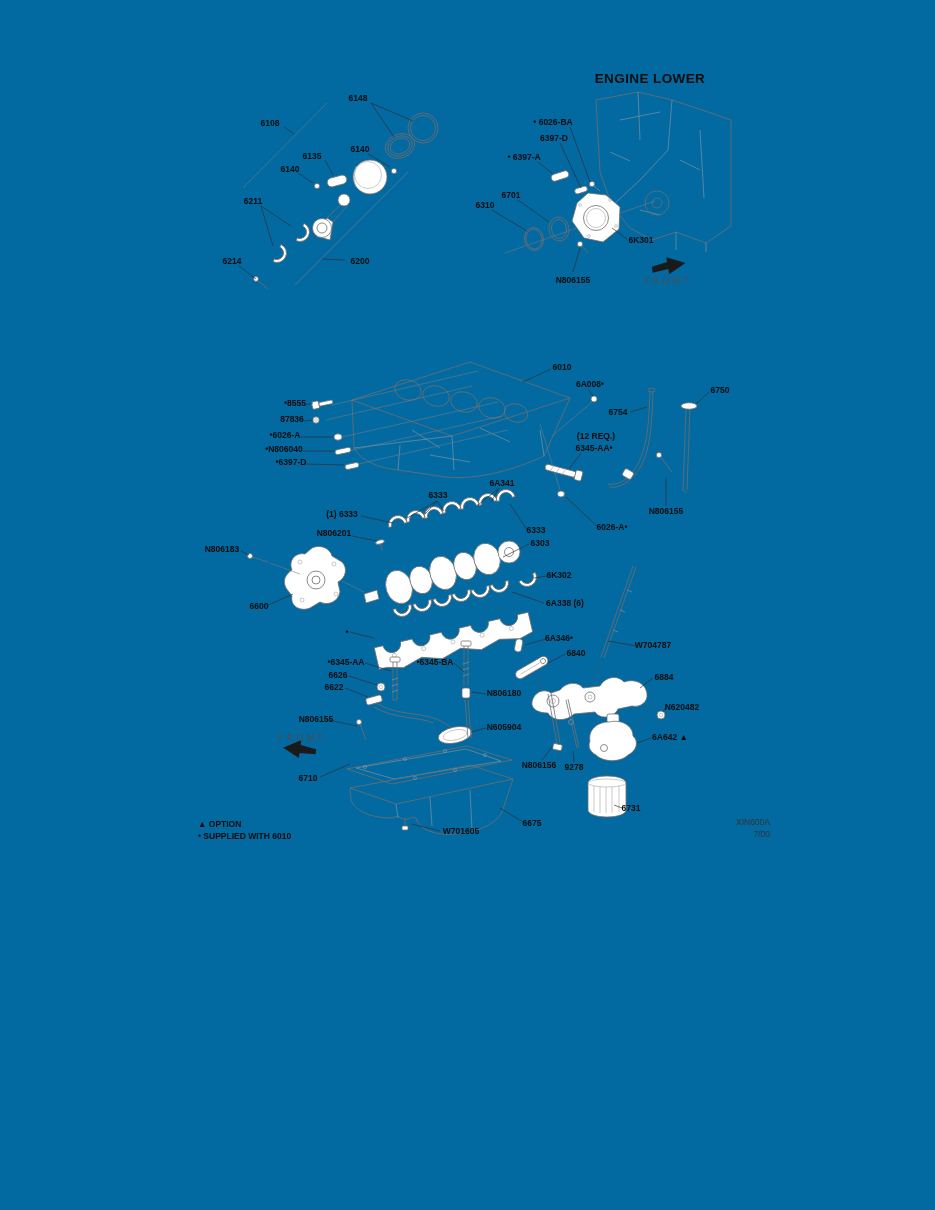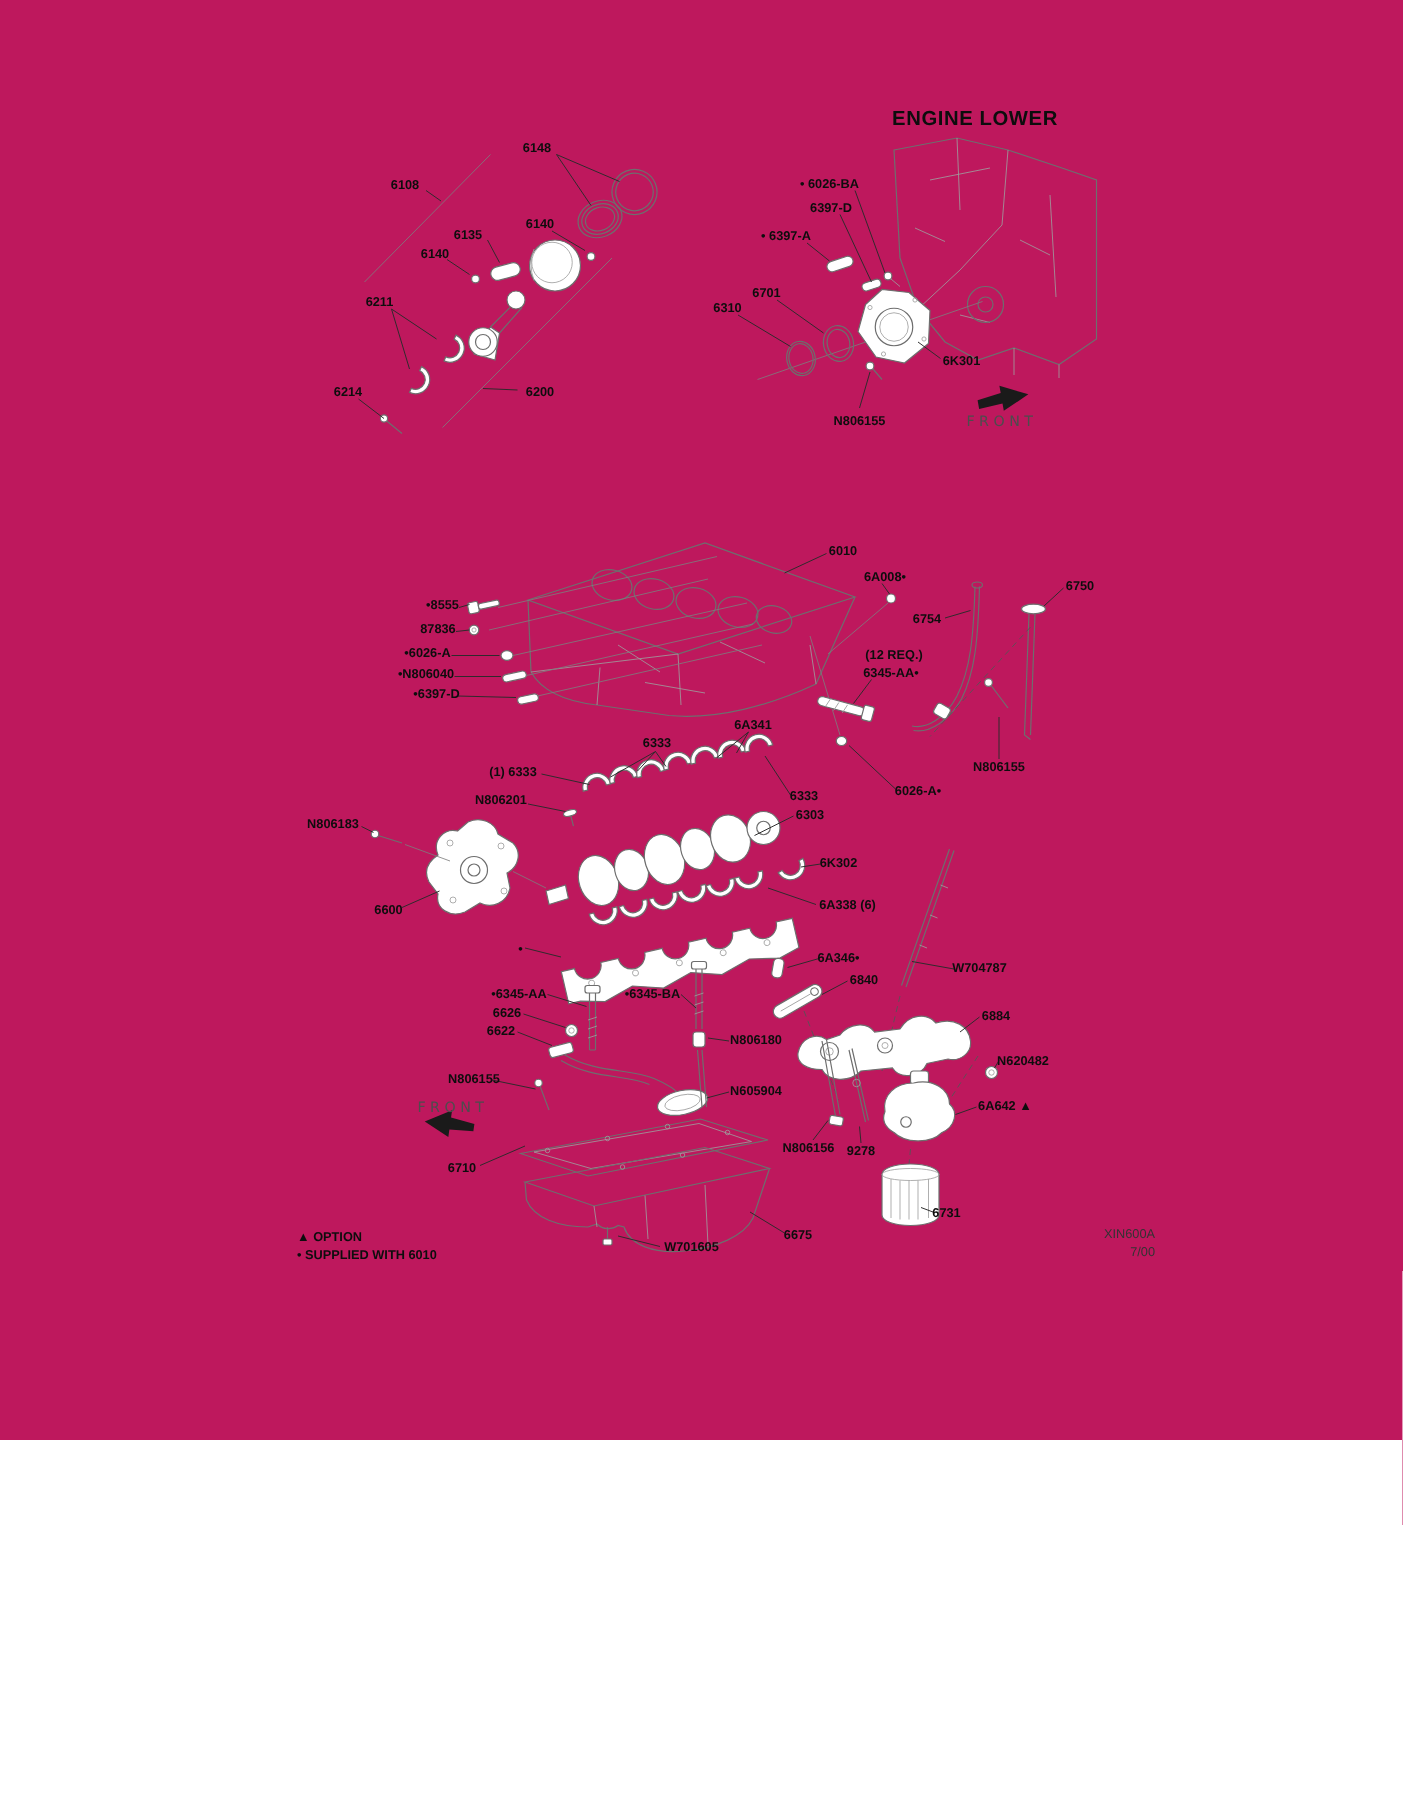--- a/index.html
+++ b/index.html
@@ -1,16 +1,16 @@
 <!DOCTYPE html>
 <html><head>
 <meta charset="utf-8">
 <style>
   html,body{margin:0;padding:0;background:#ffffff;}
-  .page{position:relative;width:935px;height:960px;background:#be185d;overflow:hidden;}
+  .page{position:relative;width:935px;height:1210px;background:#0369a1;overflow:hidden;}
   svg{position:absolute;left:0;top:0;}
   
   .labels text{font:bold 8.5px "Liberation Sans","DejaVu Sans",sans-serif;fill:#0d0d0d;}
   .ttl{font:bold 13.5px "Liberation Sans","DejaVu Sans",sans-serif;fill:#0d0d0d;letter-spacing:.4px;}
   .frt{font:9.5px "DejaVu Sans",sans-serif;fill:#4d4d4d;letter-spacing:3px;}
   .lg{font:bold 8.5px "Liberation Sans","DejaVu Sans",sans-serif;fill:#0d0d0d;}
   .doc{font:8.5px "Liberation Sans","DejaVu Sans",sans-serif;fill:#333;}
   
   .ln{stroke:#2b2b2b;stroke-width:.65;fill:none;}
   .thin{stroke:#7d7d7d;stroke-width:.55;fill:none;}

